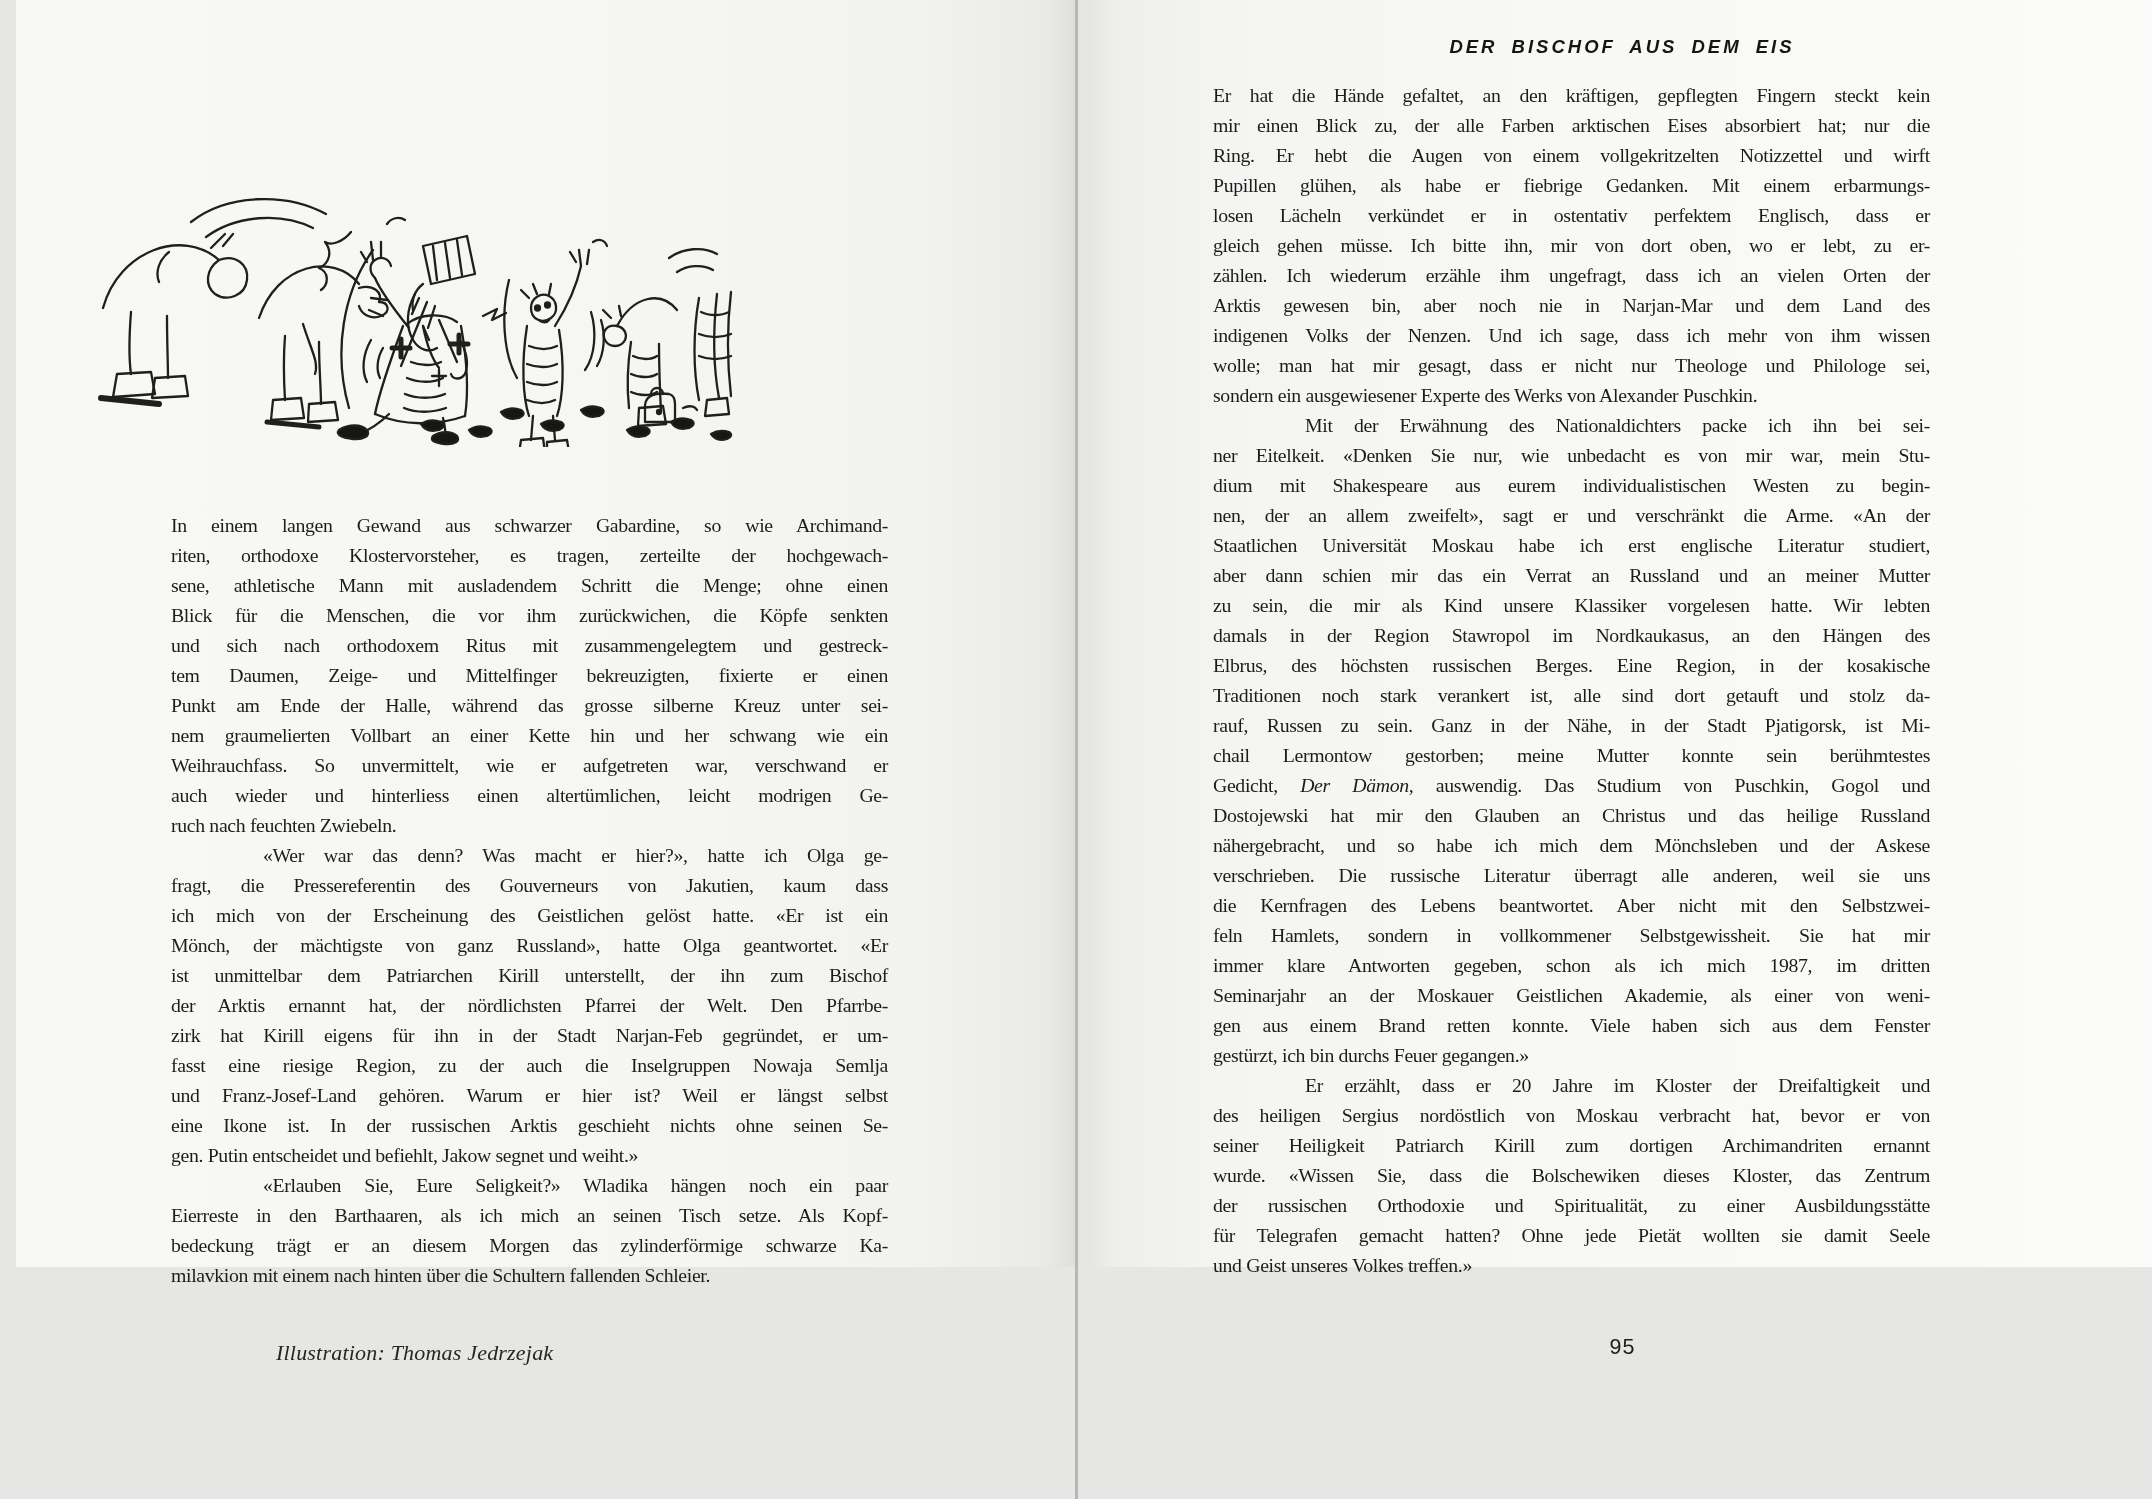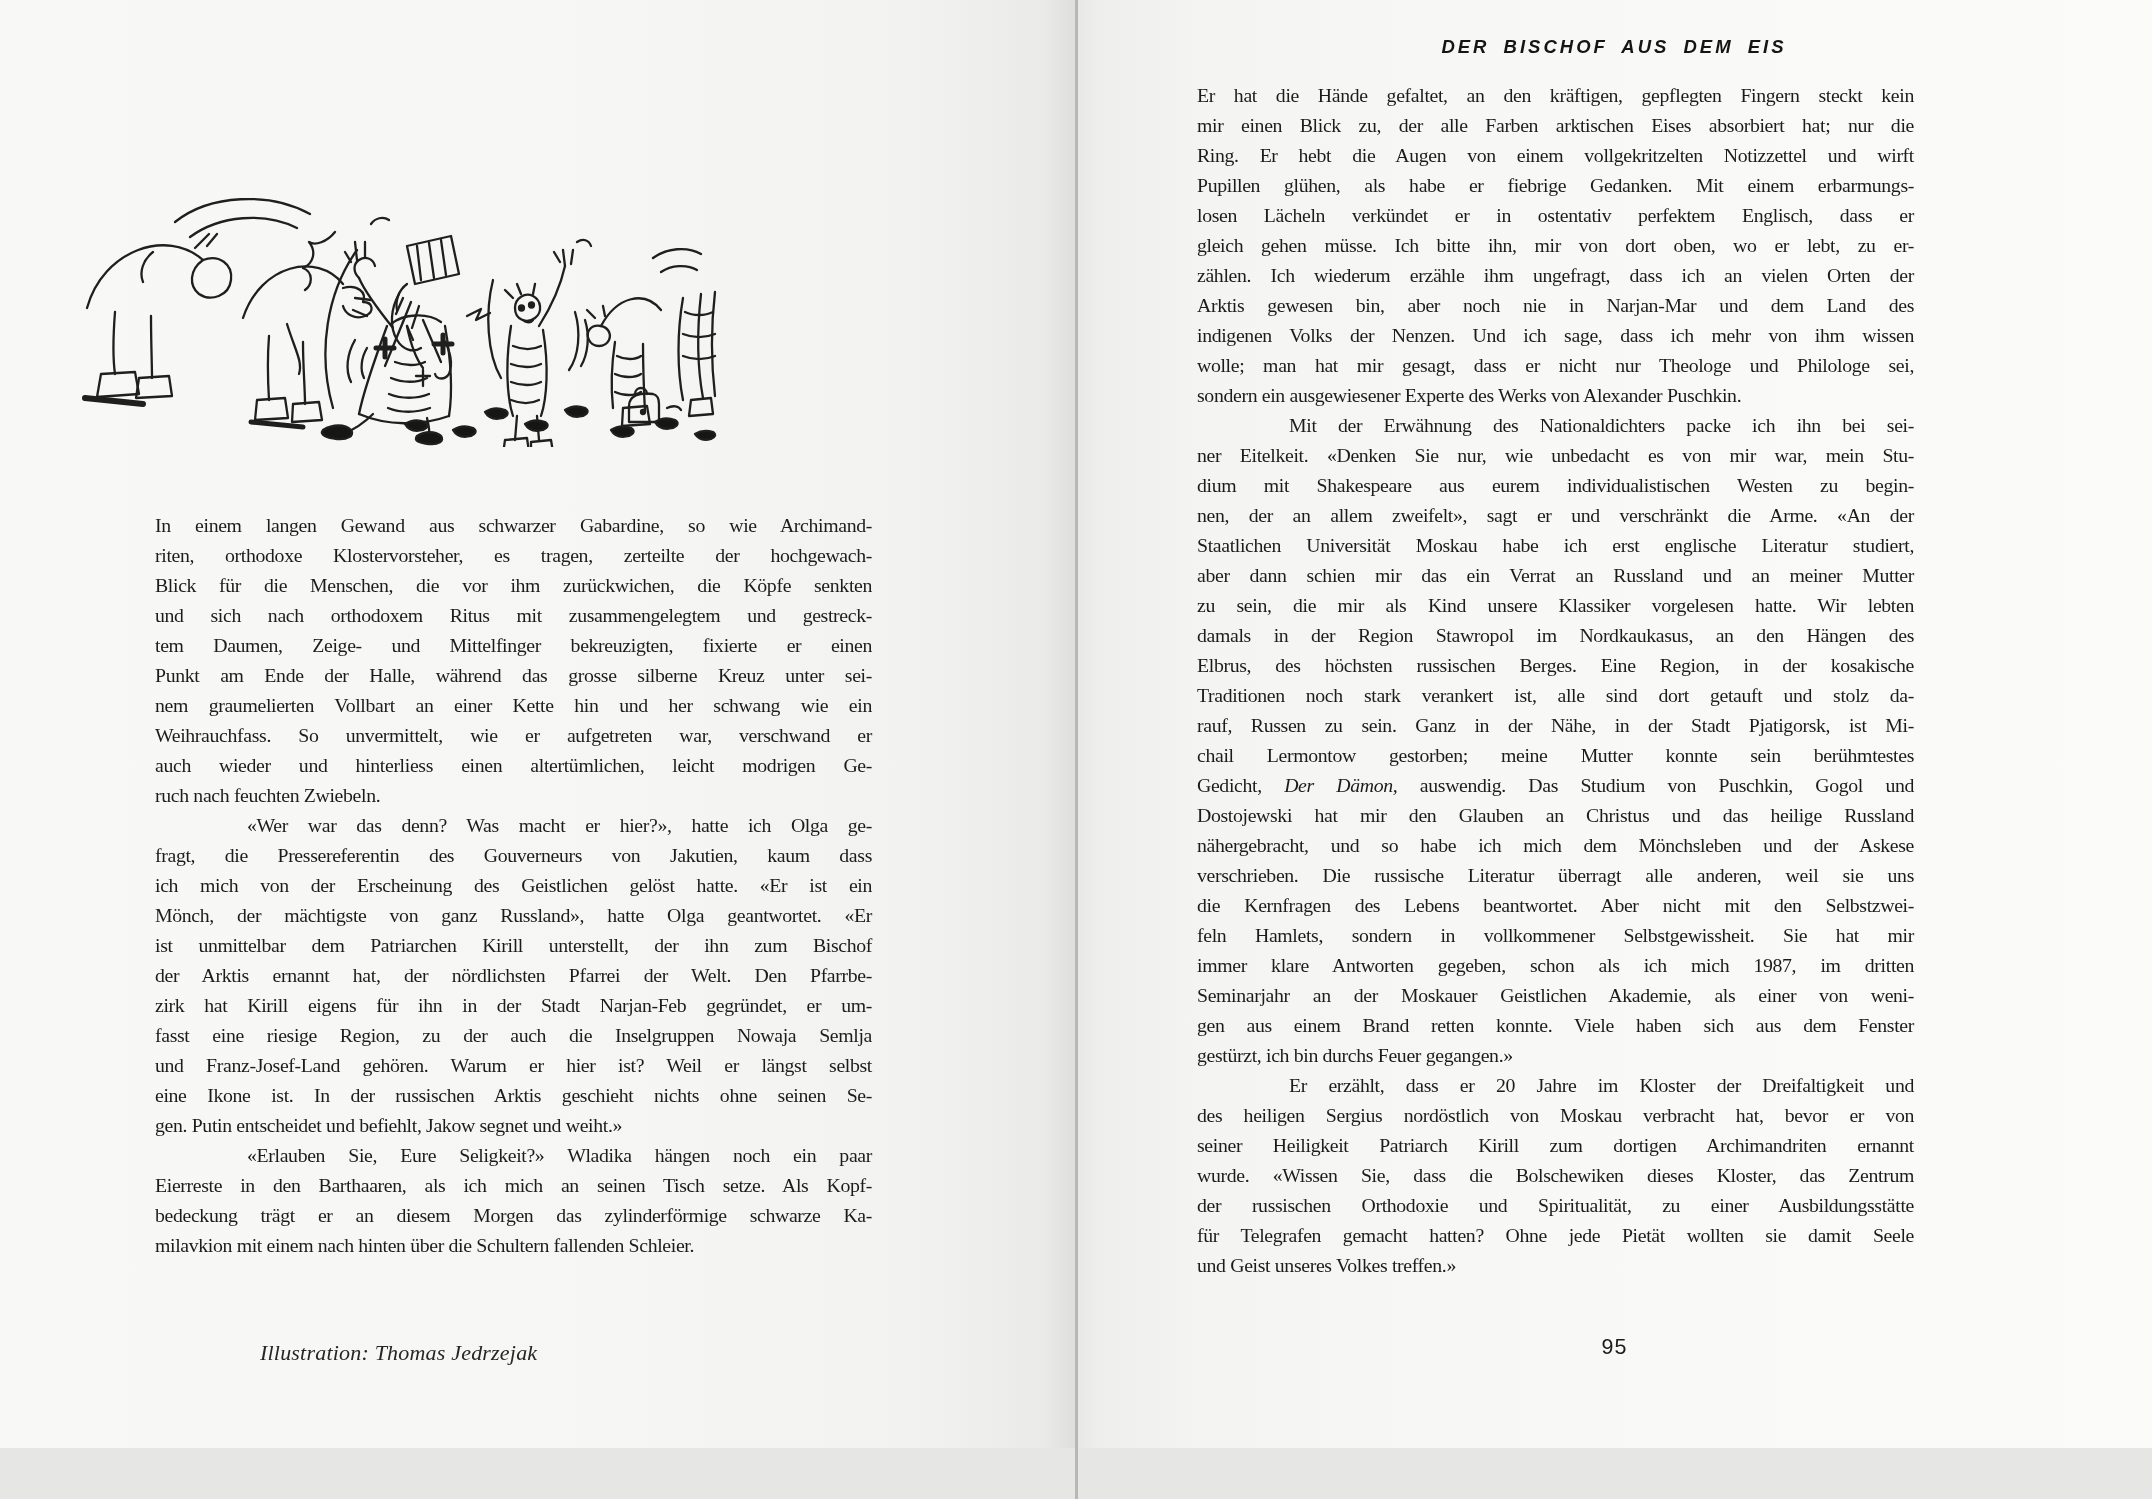--- a/index.html
+++ b/index.html
@@ -3,21 +3,21 @@
 <meta charset="utf-8">
 <style>
   html,body { margin:0; padding:0; }
   body {
     width:2152px; height:1499px; position:relative; overflow:hidden;
     background:#e6e6e5;
     font-family:"Liberation Serif","DejaVu Serif",serif;
     color:#1c1c1b;
   }
   .spread { position:absolute; inset:0; display:flex; }
-  .page { position:relative; width:1076px; height:1448px; }
+  .page { position:relative; width:1076px; height:1267px;margin-left:16px; }
   .page-left {
     background:linear-gradient(to right,#f8f8f7 0%,#f6f6f5 55%,#f2f2f1 85%,#eaeae9 97%,#dededd 100%);
   }
   .page-right {
     background:linear-gradient(to right,#e7e7e6 0%,#eeeeed 2%,#f4f4f3 12%,#f8f8f7 45%,#fbfbfa 100%);
   }
   .gutter-line {
     position:absolute; left:1075px; top:0; width:3px; height:1499px;
     background:#b7b7b6;
   }
@@ -172,20 +172,21 @@
         <path d="M510,298 q9,-6 20,-2 q6,4 -2,8 q-13,3 -18,-6 z" fill="#161615"></path>
         <path d="M556,318 q9,-6 20,-2 q6,4 -2,8 q-13,3 -18,-6 z" fill="#161615"></path>
         <path d="M600,310 q9,-6 20,-2 q6,4 -2,8 q-13,3 -18,-6 z" fill="#161615"></path>
         <path d="M640,322 q8,-5 18,-2 q5,4 -2,7 q-11,3 -16,-5 z" fill="#161615"></path>
       </svg>
     </div>
 
     <div id="left-col" class="text-col">
         <div class="line">In einem langen Gewand aus schwarzer Gabardine, so wie Archimand-</div>
         <div class="line">riten, orthodoxe Klostervorsteher, es tragen, zerteilte der hochgewach-</div>
+        <div class="line">sene, athletische Mann mit ausladendem Schritt die Menge; ohne einen</div>
         <div class="line">Blick für die Menschen, die vor ihm zurückwichen, die Köpfe senkten</div>
         <div class="line">und sich nach orthodoxem Ritus mit zusammengelegtem und gestreck-</div>
         <div class="line">tem Daumen, Zeige- und Mittelfinger bekreuzigten, fixierte er einen</div>
         <div class="line">Punkt am Ende der Halle, während das grosse silberne Kreuz unter sei-</div>
         <div class="line">nem graumelierten Vollbart an einer Kette hin und her schwang wie ein</div>
         <div class="line">Weihrauchfass. So unvermittelt, wie er aufgetreten war, verschwand er</div>
         <div class="line">auch wieder und hinterliess einen altertümlichen, leicht modrigen Ge-</div>
         <div class="line last">ruch nach feuchten Zwiebeln.</div>
         <div class="line indent">«Wer war das denn? Was macht er hier?», hatte ich Olga ge-</div>
         <div class="line">fragt, die Pressereferentin des Gouverneurs von Jakutien, kaum dass</div>

